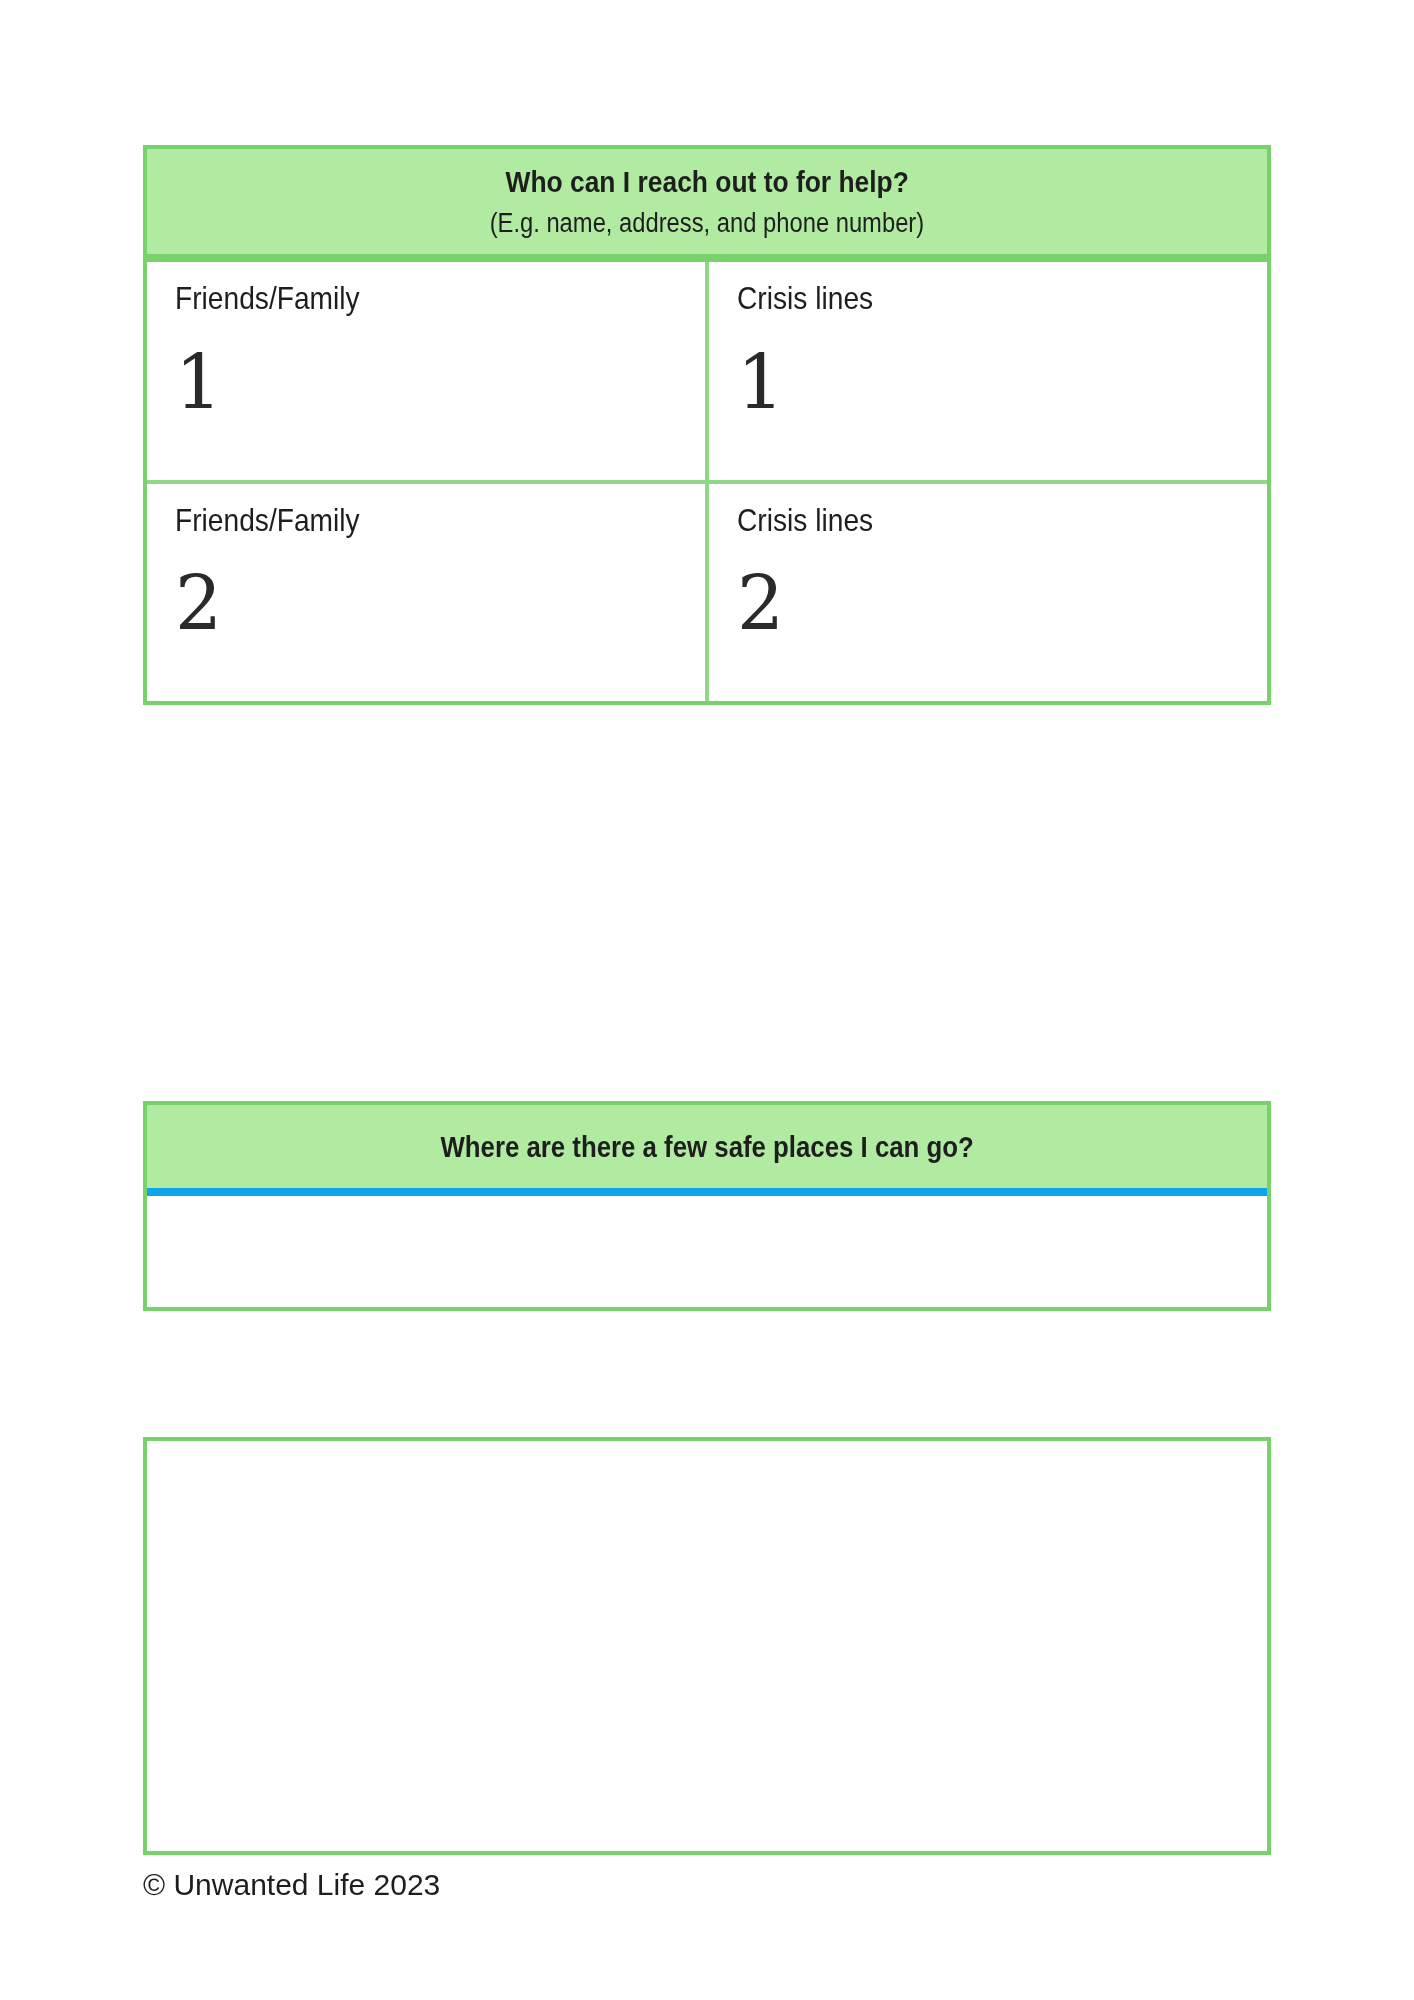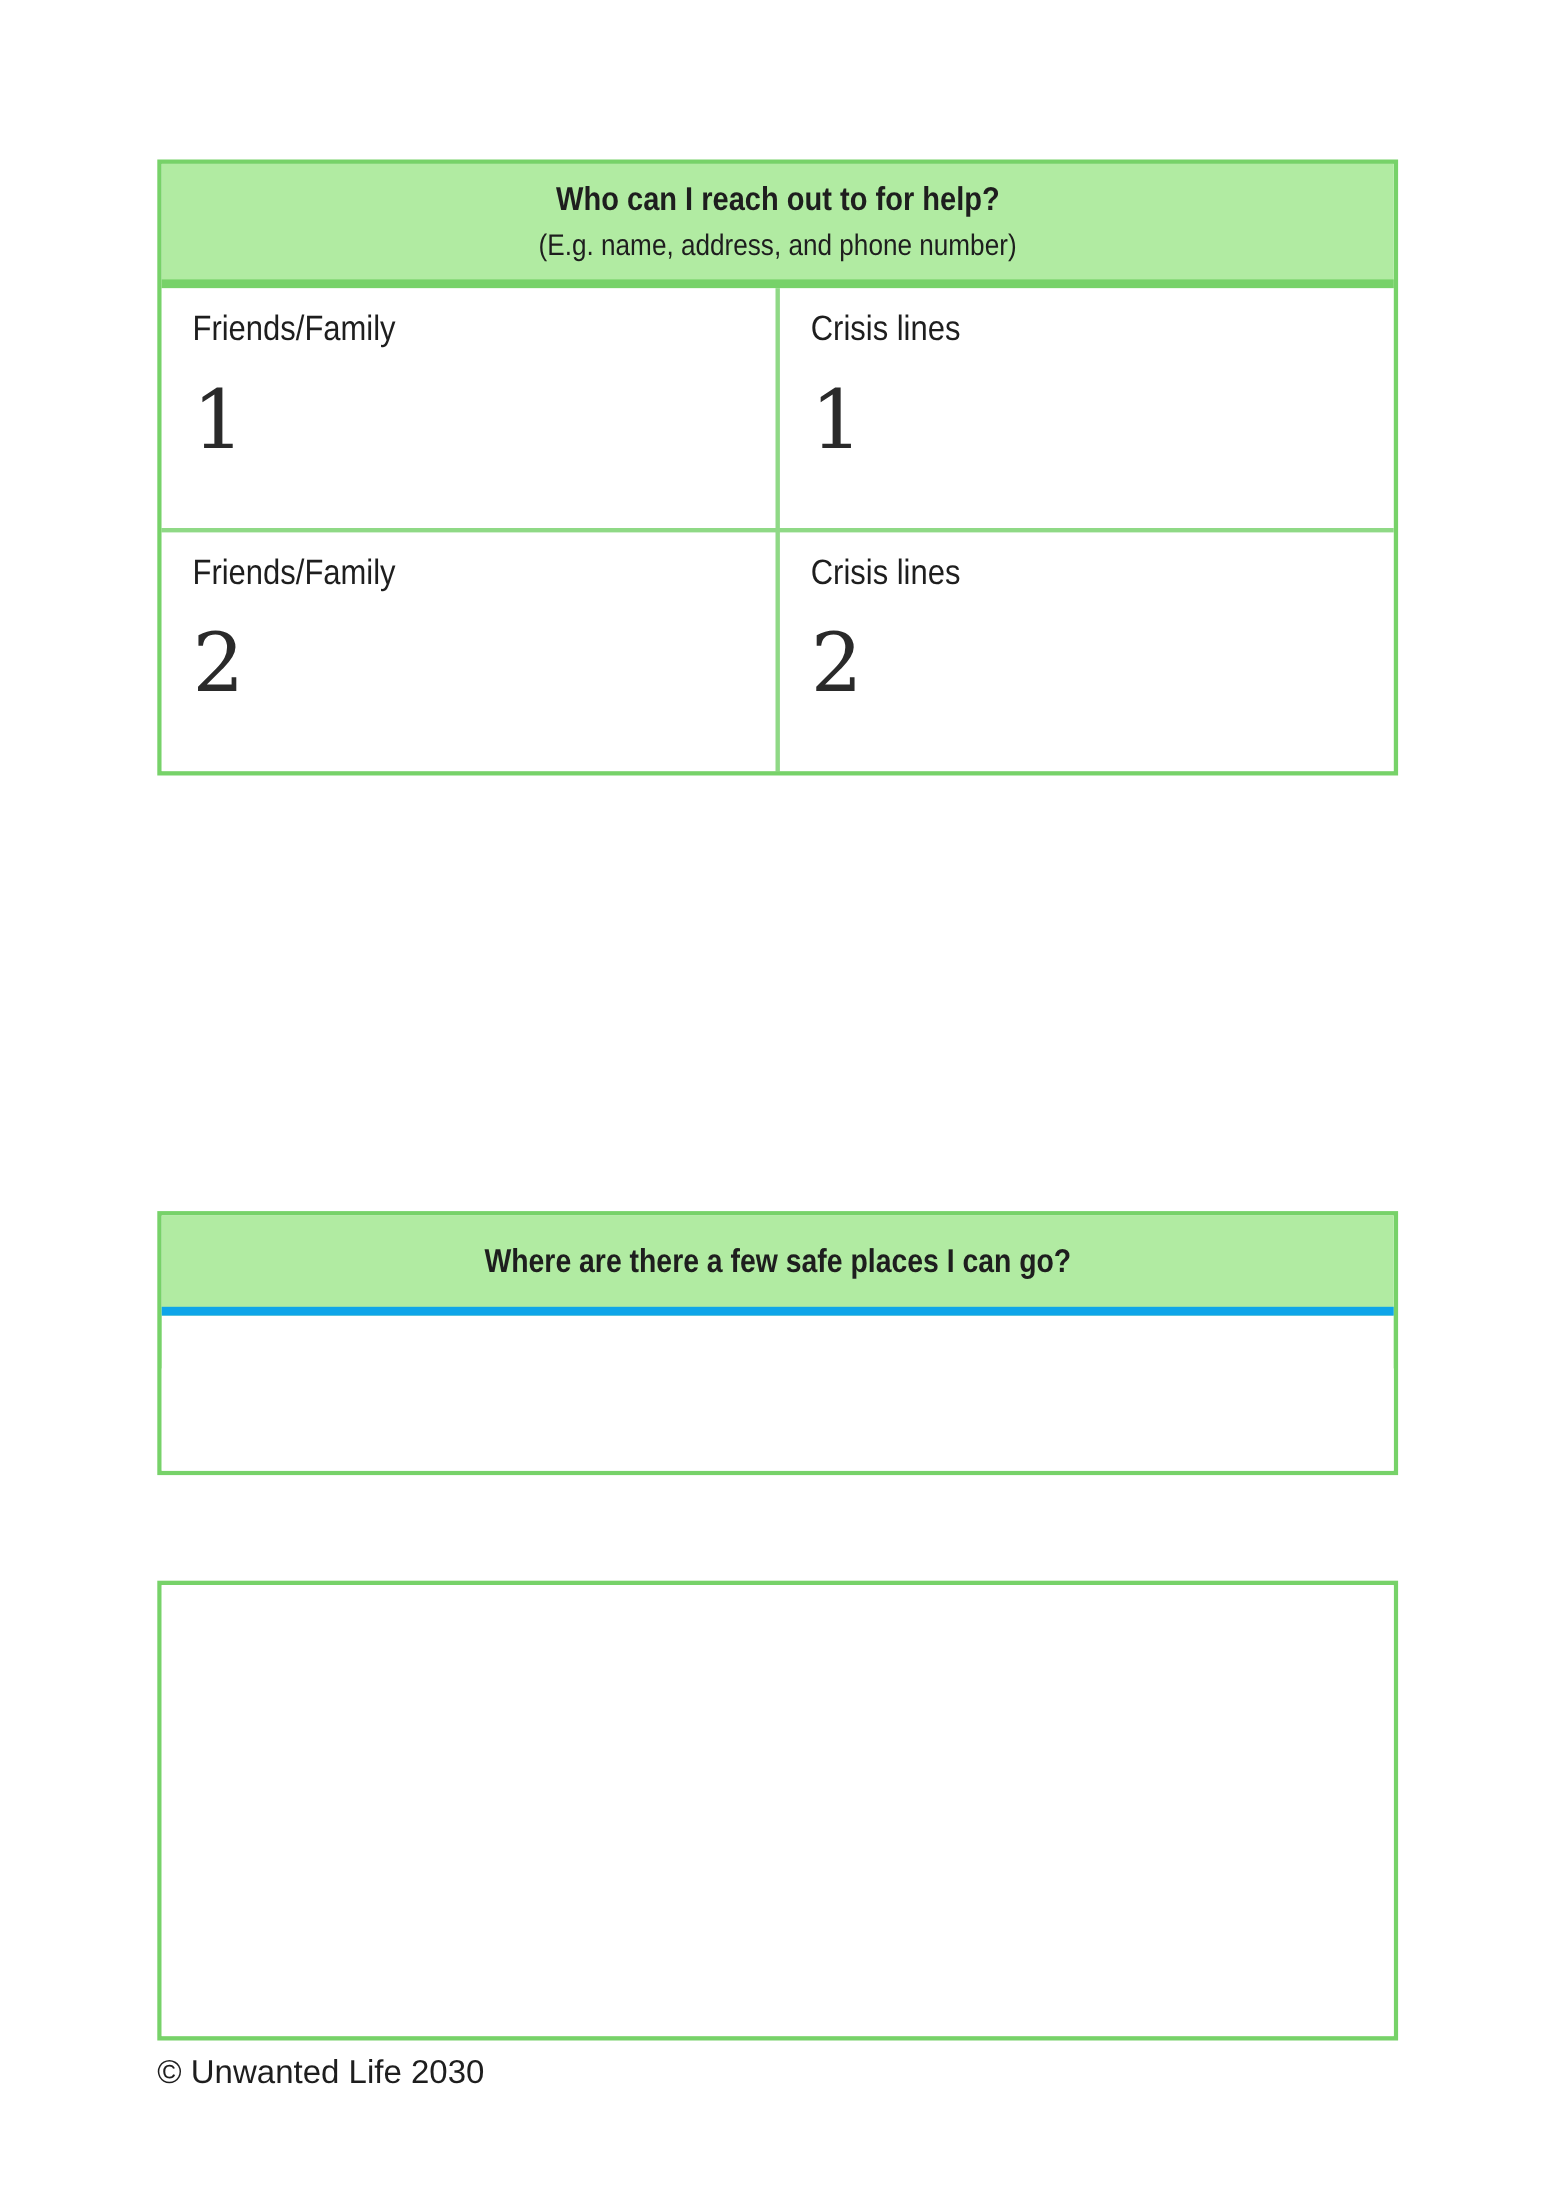--- a/index.html
+++ b/index.html
@@ -96,21 +96,21 @@
     position: absolute;
     left: 143px;
     top: 1868px;
     font-size: 30px;
     color: #1e1e1e;
   }
   
   #reach-table   { top: 145px;  height: 560px; }
   #reach-table .box-header { height: 105px; border-bottom-color: #77d269; }
   #section-er    { top: 767px;  height: 280px; }
-  #section-safe  { top: 1101px; height: 240px; gap: 48px; }
+  #section-safe  { top: 1101px; height: 210px; gap: 48px; }
   #section-avoid { top: 1437px; height: 418px; }
   .section-head  { height: 83px; }
 </style>
 </head>
 <body>
 
 <div class="page">
 
   <div class="box" id="reach-table">
     <div class="box-header">
@@ -154,15 +154,15 @@
     <div class="box-header section-head">
       <span class="section-title">Where are there a few safe places I can go?</span>
     </div>
     <div class="answer-area"></div>
   </div>
 
   <div class="box" id="section-avoid">
     <div class="answer-area"></div>
   </div>
 
-  <div class="footer">© Unwanted Life 2030</div>
+  <div class="footer">© Unwanted Life 2023</div>
 
 </div>
 
 </body></html>

